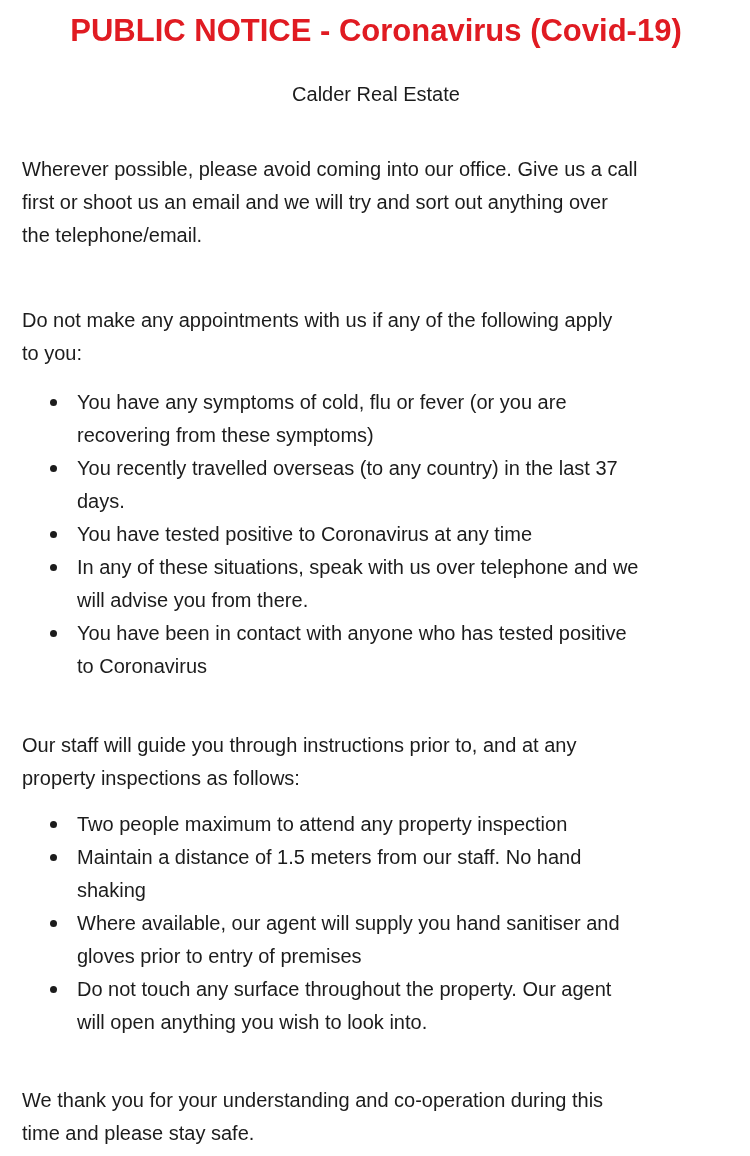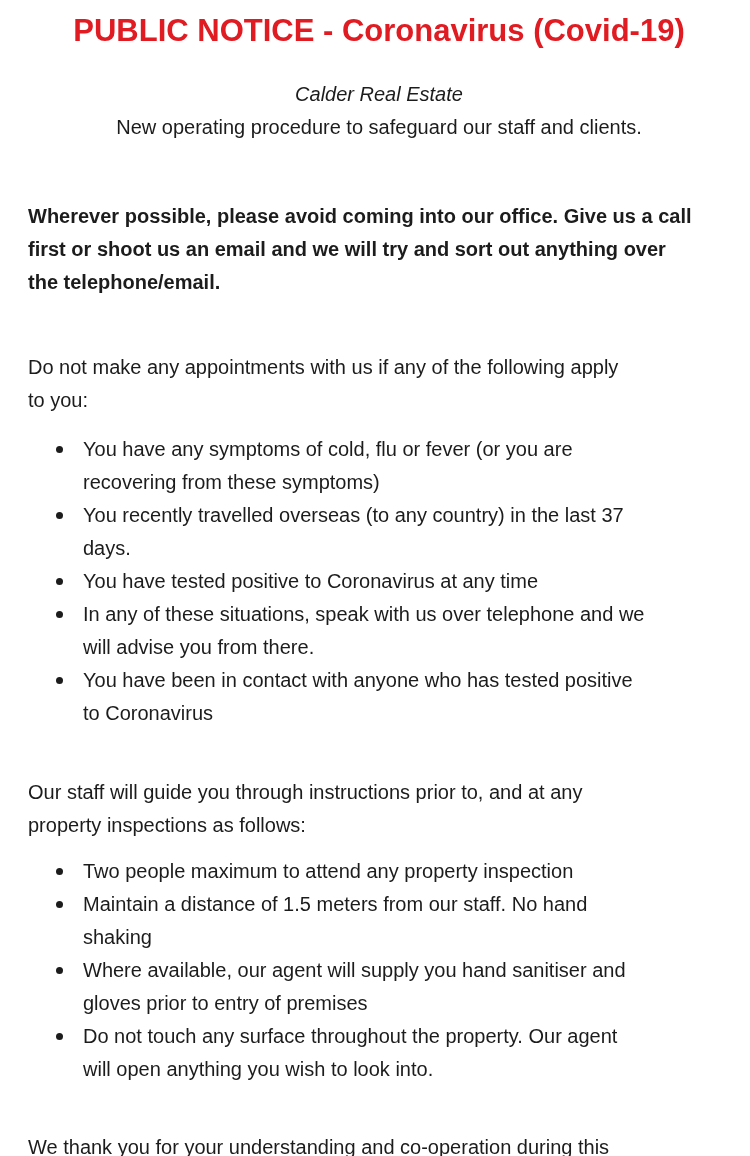--- a/index.html
+++ b/index.html
@@ -5,21 +5,21 @@
   html, body { margin: 0; padding: 0; background: #ffffff; }
   body { font-family: "Liberation Sans", sans-serif; }
 
   .page {
     position: relative;
     width: 750px;
     height: 1156px;
     background: #ffffff;
     color: #1c1c1c;
     box-sizing: border-box;
-    padding: 10px 20px 0 28px;
+    padding: 10px 20px 0 22px;
     overflow: hidden;
   }
 
   .notice-title {
     margin: 0;
     text-align: center;
     color: #e01b22;
     font-size: 31px;
     line-height: 42px;
     font-weight: 700;
@@ -27,29 +27,29 @@
     letter-spacing: 0;
   }
 
   .center-line {
     margin: 0;
     text-align: center;
     font-size: 20px;
     line-height: 33px;
     white-space: pre-line;
   }
-  .company-line { margin-top: 26px; font-style: italic; }
+  .company-line { margin-top: 26px; }
 
   .para {
     margin: 0;
     font-size: 20px;
     line-height: 33px;
     white-space: pre-line;
   }
-  .intro   { margin-top: 56px; font-weight: bold; }
+  .intro   { margin-top: 42px; }
   .lead1   { margin-top: 52px; }
   .lead2   { margin-top: 46px; }
   .closing { margin-top: 45px; }
 
   ul.bullet-list {
     list-style: none;
     margin: 16px 0 0 0;
     padding: 0 0 0 28px;
   }
   ul.bullet-list.second { margin-top: 13px; }
@@ -74,21 +74,20 @@
 </style>
 </head>
 <body>
 
 <div class="page">
 
   <h1 class="notice-title">PUBLIC NOTICE - Coronavirus (Covid-19)</h1>
 
   <p class="center-line company-line">Calder Real Estate</p>
 
-  <p class="center-line">New operating procedure to safeguard our staff and clients.</p>
 
   <p class="para intro">Wherever possible, please avoid coming into our office. Give us a call
 first or shoot us an email and we will try and sort out anything over
 the telephone/email.</p>
 
   <p class="para lead1">Do not make any appointments with us if any of the following apply
 to you:</p>
 
   <ul class="bullet-list first">
     <li>

